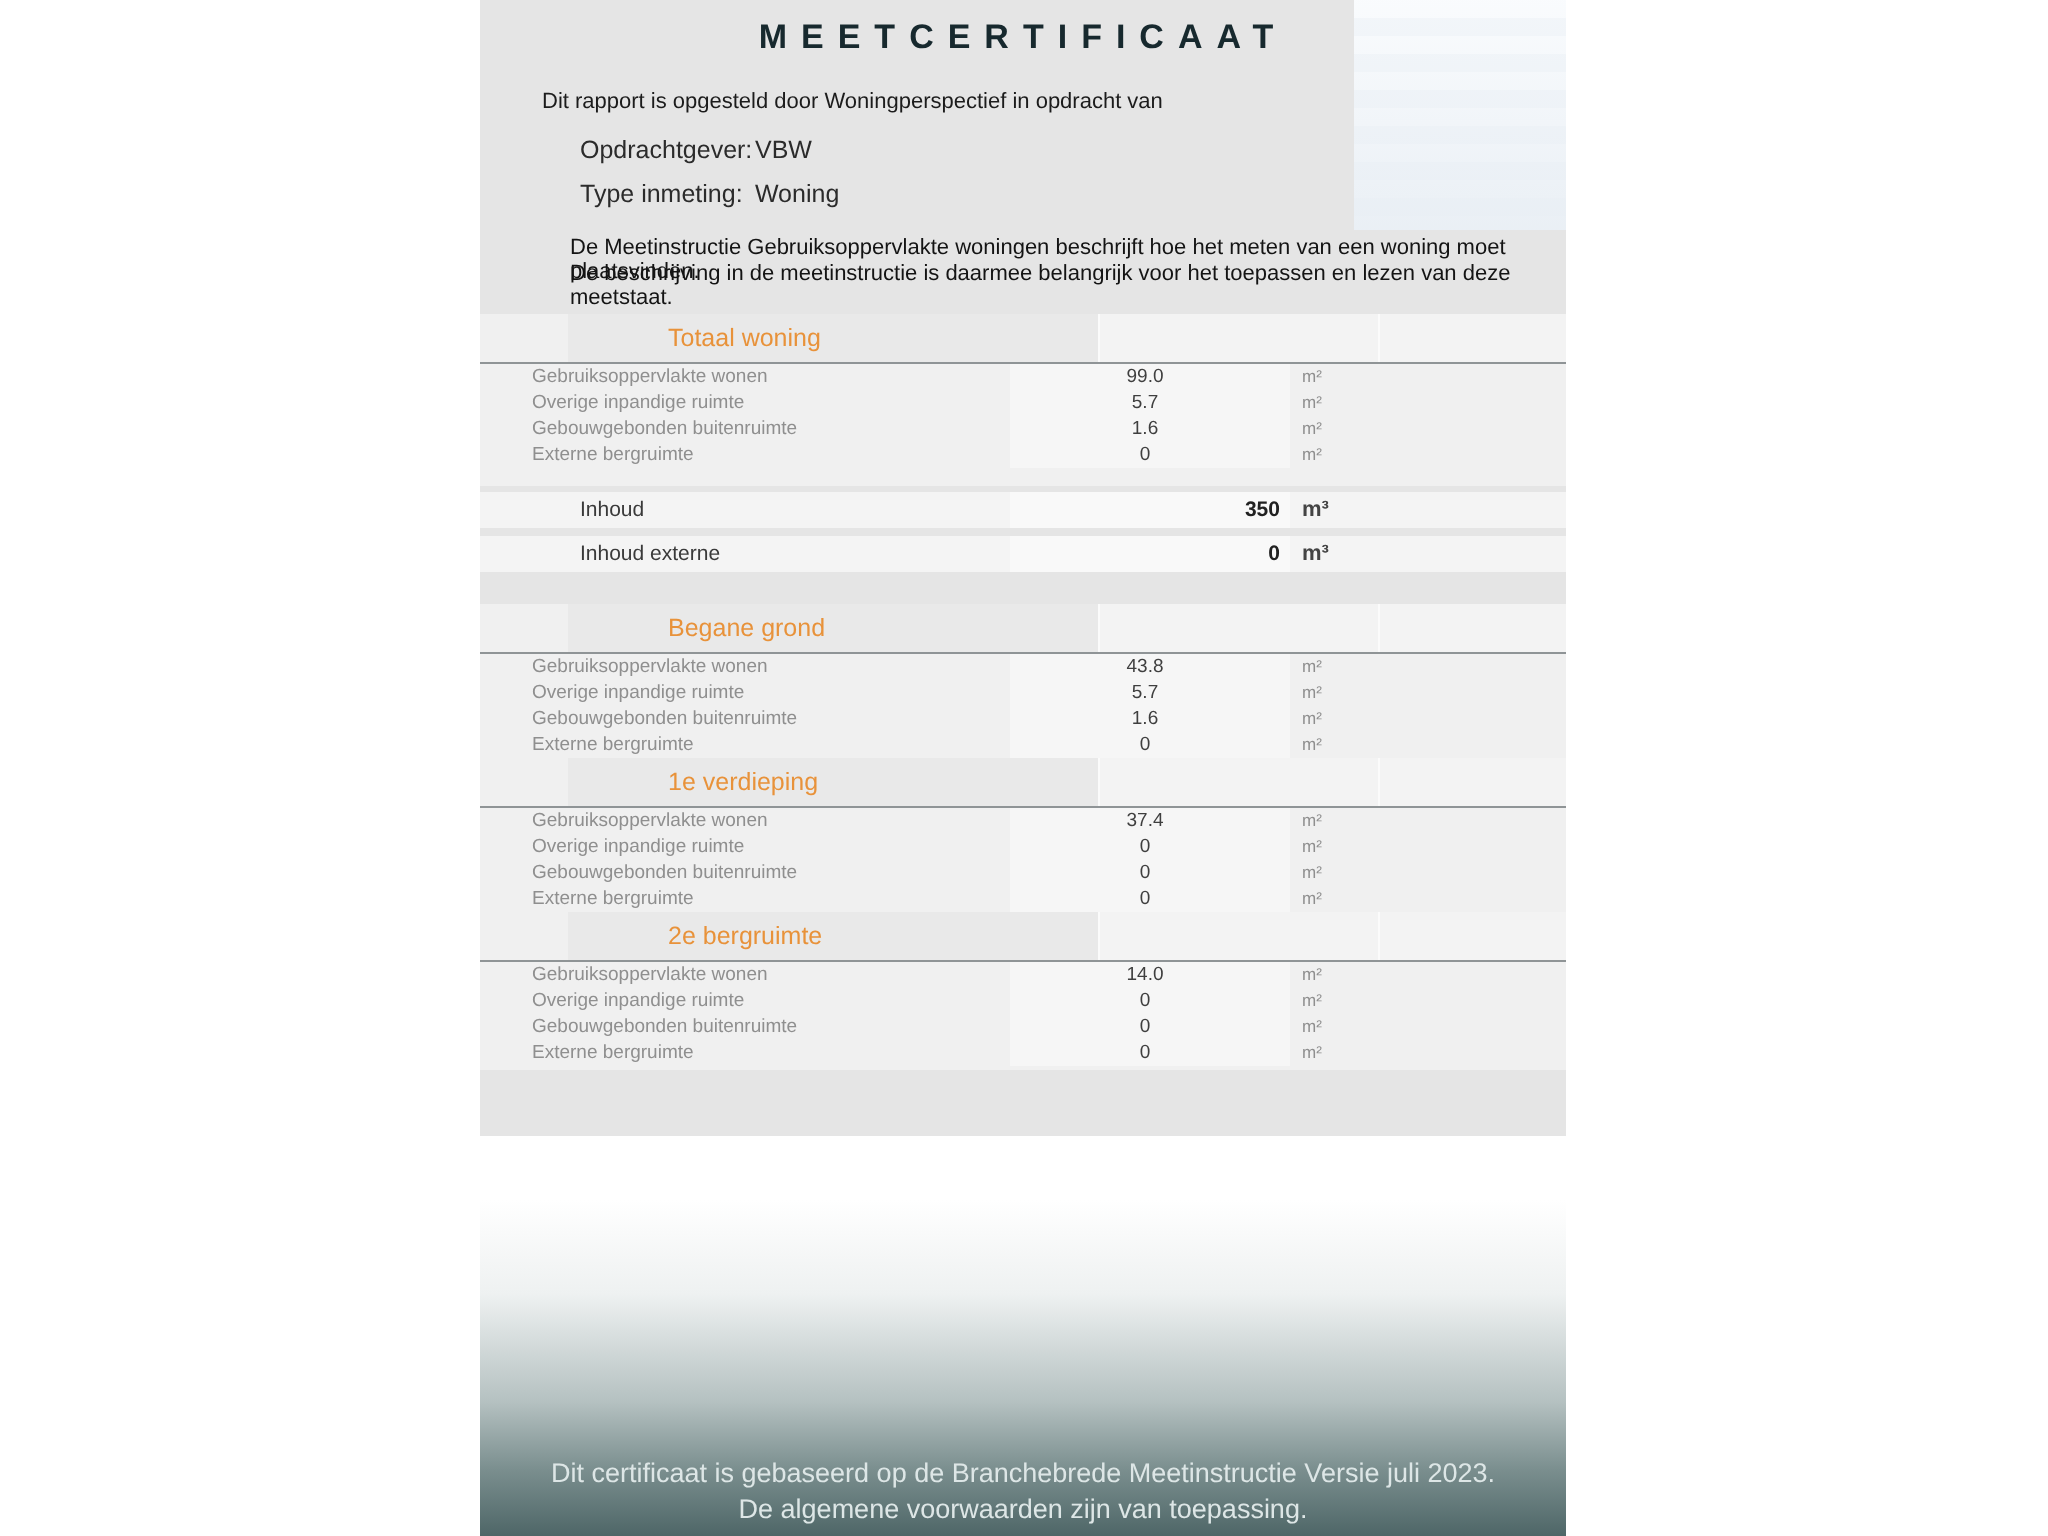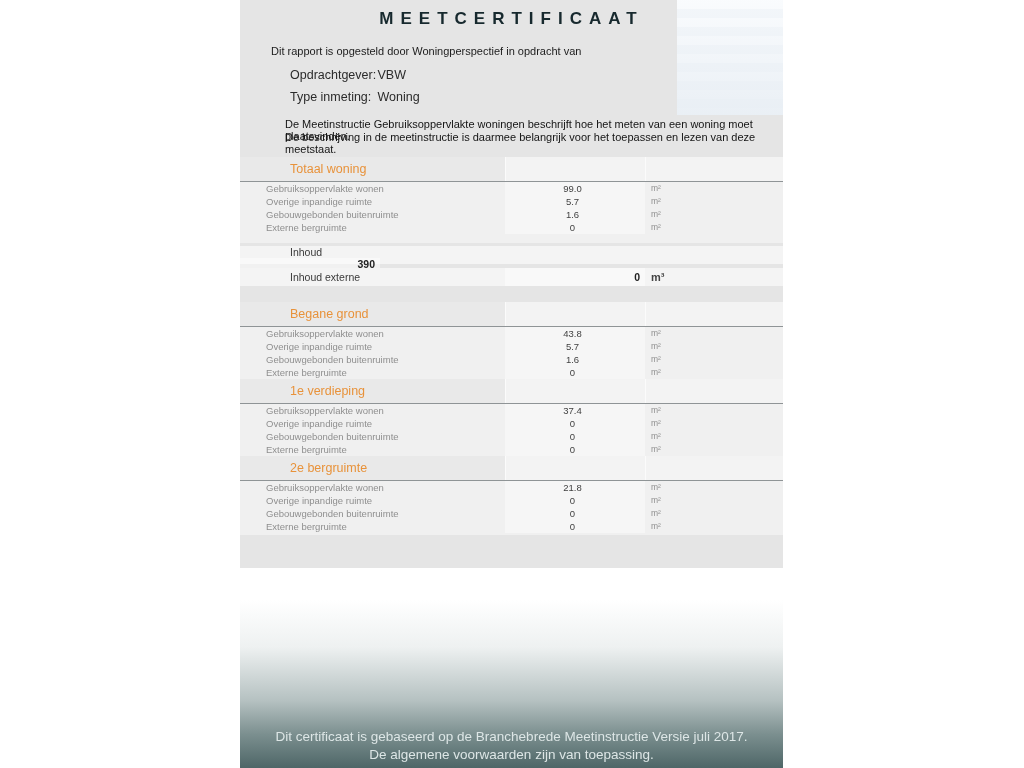--- a/index.html
+++ b/index.html
@@ -26,39 +26,39 @@
 
   .desc { position:absolute; left:45px; font-size:11px; color:#141414; }
   .desc1 { top:118px; }
   .desc2 { top:131px; }
 
   
   .tblock { position:absolute; left:0; width:543px; background:#f0f0f0; overflow:hidden; }
   #totaal-block { top:157px; height:86px; }
   #floors-block { top:302px; height:233px; }
 
-  .thead { display:flex; height:24px; }
+  .thead { display:flex; height:24px;padding-left:44px; }
   .hcell { display:flex; align-items:center; height:100%; }
   .hc-label { width:265px; padding-left:50px; background:#e9e9e9; }
   .hc-value { width:140px; background:#f3f3f3; border-left:1px solid #fbfbfb; }
   .hc-unit  { flex:1; background:#f3f3f3; border-left:1px solid #fbfbfb; }
   .sec-title { font-size:12.5px; color:#e8923a; }
 
   .hline { height:1px; background:#8f9496; }
 
   .trow { display:flex; height:13px; line-height:13px; font-size:9.5px; }
   .t-label { width:265px; padding-left:26px; color:#8f8f8f; white-space:nowrap; }
   .t-value { width:140px; text-align:center; padding-right:5px; color:#3f3f3f;
              background:rgba(255,255,255,0.42); }
   .t-unit  { flex:1; padding-left:6px; color:#8f8f8f; font-size:8.5px; }
 
   
   .vrow { position:absolute; left:0; width:543px; height:18px; background:#f4f4f4;
           display:flex; align-items:stretch; }
-  #vrow-0 { top:246px;flex-direction:column; }
+  #vrow-0 { top:246px; }
   #vrow-1 { top:268px; }
   .v-label { width:265px; padding-left:50px; font-size:10.5px; color:#3a3a3a;
              display:flex; align-items:center; }
   .v-value { width:140px; font-size:10.5px; font-weight:bold; color:#222;
              background:rgba(255,255,255,0.45); display:flex; align-items:center;
              justify-content:flex-end; padding-right:5px; }
   .v-unit  { flex:1; padding-left:6px; font-size:11px; font-weight:bold; color:#444;
              display:flex; align-items:center; }
 
   
@@ -122,21 +122,21 @@
 
   <div class="trow">
     <span class="t-label">Externe bergruimte</span>
     <span class="t-value">0</span>
     <span class="t-unit">m²</span>
   </div>
 </section>
 
   <div class="vrow" id="vrow-0">
     <span class="v-label">Inhoud</span>
-    <span class="v-value">390</span>
+    <span class="v-value">350</span>
     <span class="v-unit">m³</span>
   </div>
 
   <div class="vrow" id="vrow-1">
     <span class="v-label">Inhoud externe</span>
     <span class="v-value">0</span>
     <span class="v-unit">m³</span>
   </div>
 
   <section class="tblock" id="floors-block">
@@ -210,21 +210,21 @@
     <span class="hcell hc-label">
           <span class="sec-title">2e bergruimte</span>
         </span>
     <span class="hcell hc-value"></span>
     <span class="hcell hc-unit"></span>
   </div>
   <div class="hline"></div>
 
   <div class="trow">
     <span class="t-label">Gebruiksoppervlakte wonen</span>
-    <span class="t-value">21.8</span>
+    <span class="t-value">14.0</span>
     <span class="t-unit">m²</span>
   </div>
 
   <div class="trow">
     <span class="t-label">Overige inpandige ruimte</span>
     <span class="t-value">0</span>
     <span class="t-unit">m²</span>
   </div>
 
   <div class="trow">
@@ -235,18 +235,18 @@
 
   <div class="trow">
     <span class="t-label">Externe bergruimte</span>
     <span class="t-value">0</span>
     <span class="t-unit">m²</span>
   </div>
 </section>
 
   <div class="footer">
     <div class="footer-text">
-      <p>Dit certificaat is gebaseerd op de Branchebrede Meetinstructie Versie juli 2017.</p>
+      <p>Dit certificaat is gebaseerd op de Branchebrede Meetinstructie Versie juli 2023.</p>
       <p>De algemene voorwaarden zijn van toepassing.</p>
     </div>
   </div>
 
 </div>
 
 </body></html>

